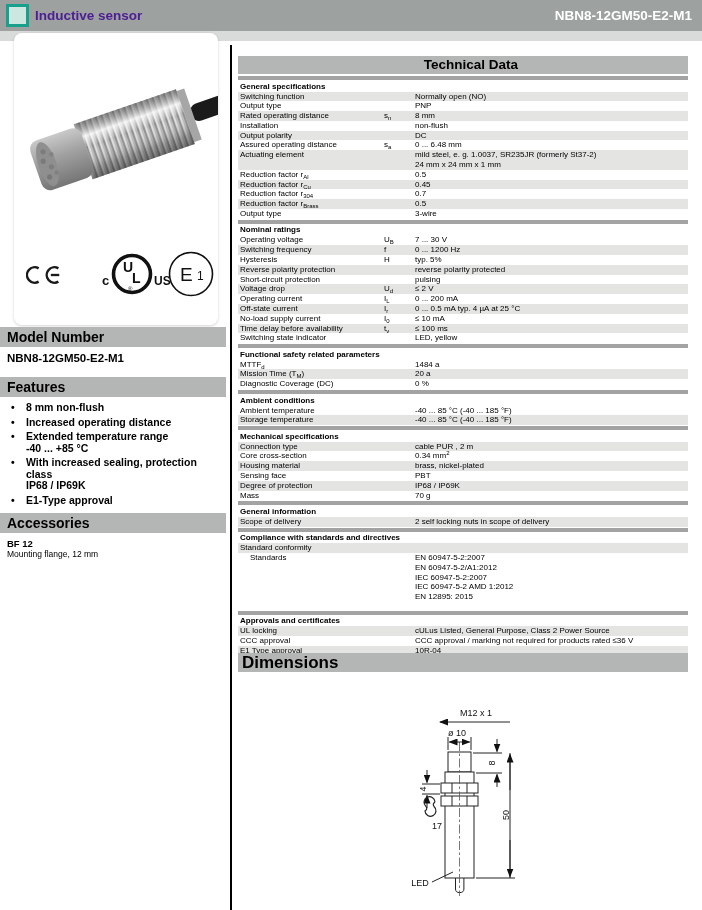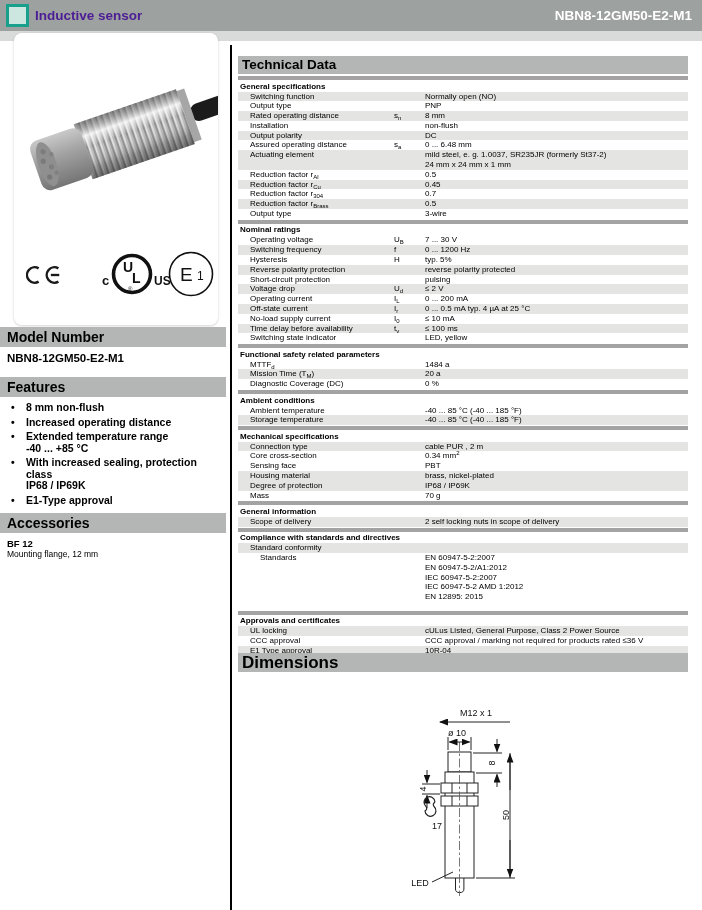--- a/index.html
+++ b/index.html
@@ -24,25 +24,25 @@
   .bar-features{top:377px;}
   .features-list{position:absolute;left:0;top:402px;width:226px;margin:0;padding:0;list-style:none;}
   .features-list li{position:relative;padding-left:26px;font-size:10.5px;font-weight:bold;line-height:11.5px;margin-bottom:3px;}
   .features-list li .blt{position:absolute;left:11px;top:0;}
   .bar-accessories{top:513px;}
   .acc-name{position:absolute;left:7px;top:538px;font-size:9.5px;font-weight:bold;}
   .acc-desc{position:absolute;left:7px;top:549px;font-size:8.5px;}
   
   .divider{position:absolute;left:230px;top:45px;width:2px;height:865px;background:#000;}
   
-  .td-bar{position:absolute;left:238px;top:56px;width:450px;height:18px;background:#b4b6b5;font-size:13.5px;font-weight:bold;line-height:18px;padding-left:4px;box-sizing:border-box;}
+  .td-bar{position:absolute;left:238px;top:56px;width:450px;height:18px;background:#b4b6b5;font-size:13.5px;font-weight:bold;line-height:18px;padding-left:16px;box-sizing:border-box;text-align:center;}
   .tech-table{position:absolute;left:238px;top:75px;width:450px;}
   .sec-header{font-size:8px;font-weight:bold;border-top:4px solid #a3a3a3;padding:1.5px 0 1px 2px;margin-top:1px;}
   .sec-header.gap{margin-top:9px;}
-  .spec-row{display:flex;align-items:flex-start;min-height:9.8px;padding-left:12px;font-size:8px;line-height:9.8px;box-sizing:border-box;}
+  .spec-row{display:flex;align-items:flex-start;min-height:9.8px;padding-left:2px;font-size:8px;line-height:9.8px;box-sizing:border-box;}
   .spec-row.shade{background:#e4e5e3;}
   .spec-label{width:144px;flex:none;}
   .spec-label.indent{padding-left:10px;width:134px;}
   .spec-symbol{width:31px;flex:none;}
   .spec-value{flex:1;}
   .spec-row sub,.sec-header sub{font-size:6px;vertical-align:-1.5px;line-height:0;}
   .spec-row sup{font-size:6px;vertical-align:3px;line-height:0;}
   .dim-bar{position:absolute;left:238px;top:653px;width:450px;height:19px;background:#b4b6b5;font-size:17px;font-weight:bold;line-height:19px;padding-left:4px;box-sizing:border-box;}
   .dims-svg{position:absolute;left:380px;top:690px;width:280px;height:218px;}
   .dims-svg text{font-family:"Liberation Sans",sans-serif;font-size:9px;fill:#111;}
@@ -284,29 +284,29 @@
     <div class="spec-row shade">
       <span class="spec-label">Connection type</span>
       <span class="spec-symbol"></span>
       <span class="spec-value">cable PUR , 2 m</span>
     </div>
     <div class="spec-row">
       <span class="spec-label">Core cross-section</span>
       <span class="spec-symbol"></span>
       <span class="spec-value">0.34 mm<sup>2</sup></span>
     </div>
+    <div class="spec-row shade">
+      <span class="spec-label">Housing material</span>
+      <span class="spec-symbol"></span>
+      <span class="spec-value">brass, nickel-plated</span>
+    </div>
     <div class="spec-row">
       <span class="spec-label">Sensing face</span>
       <span class="spec-symbol"></span>
       <span class="spec-value">PBT</span>
-    </div>
-    <div class="spec-row shade">
-      <span class="spec-label">Housing material</span>
-      <span class="spec-symbol"></span>
-      <span class="spec-value">brass, nickel-plated</span>
     </div>
     <div class="spec-row shade">
       <span class="spec-label">Degree of protection</span>
       <span class="spec-symbol"></span>
       <span class="spec-value">IP68 / IP69K</span>
     </div>
     <div class="spec-row">
       <span class="spec-label">Mass</span>
       <span class="spec-symbol"></span>
       <span class="spec-value">70 g</span>

